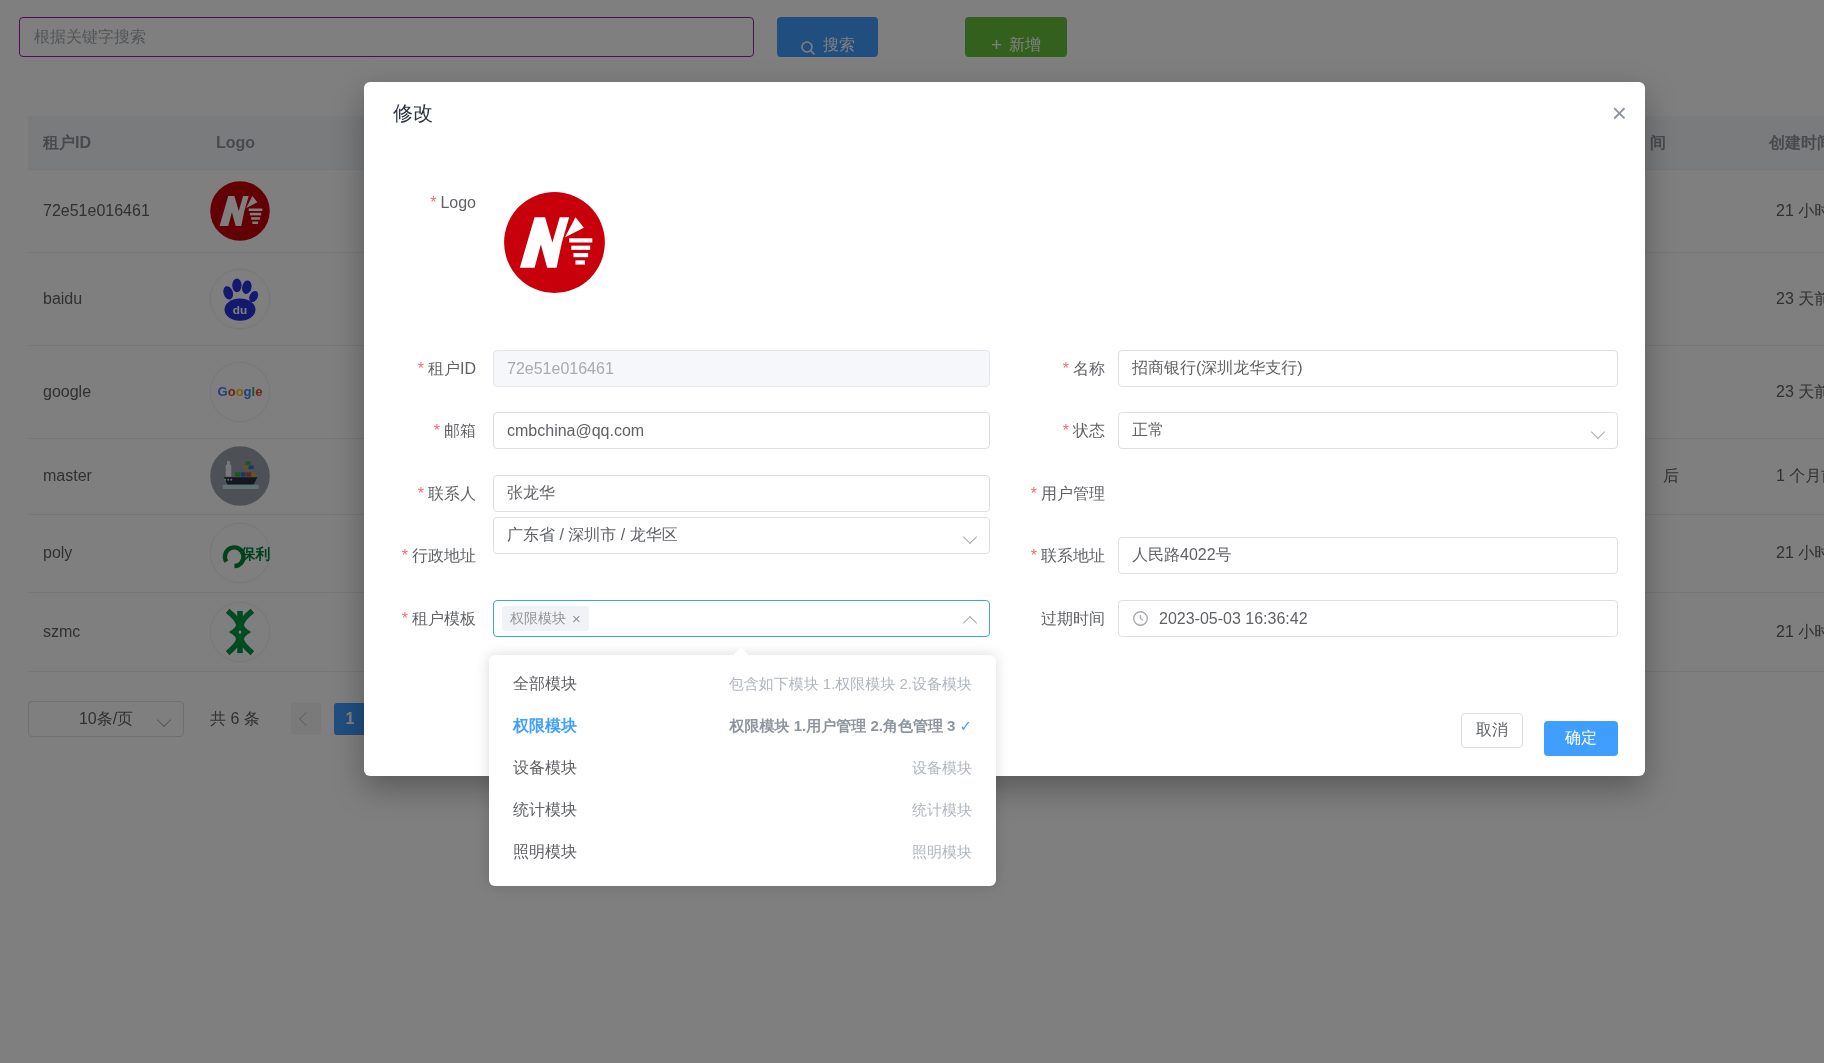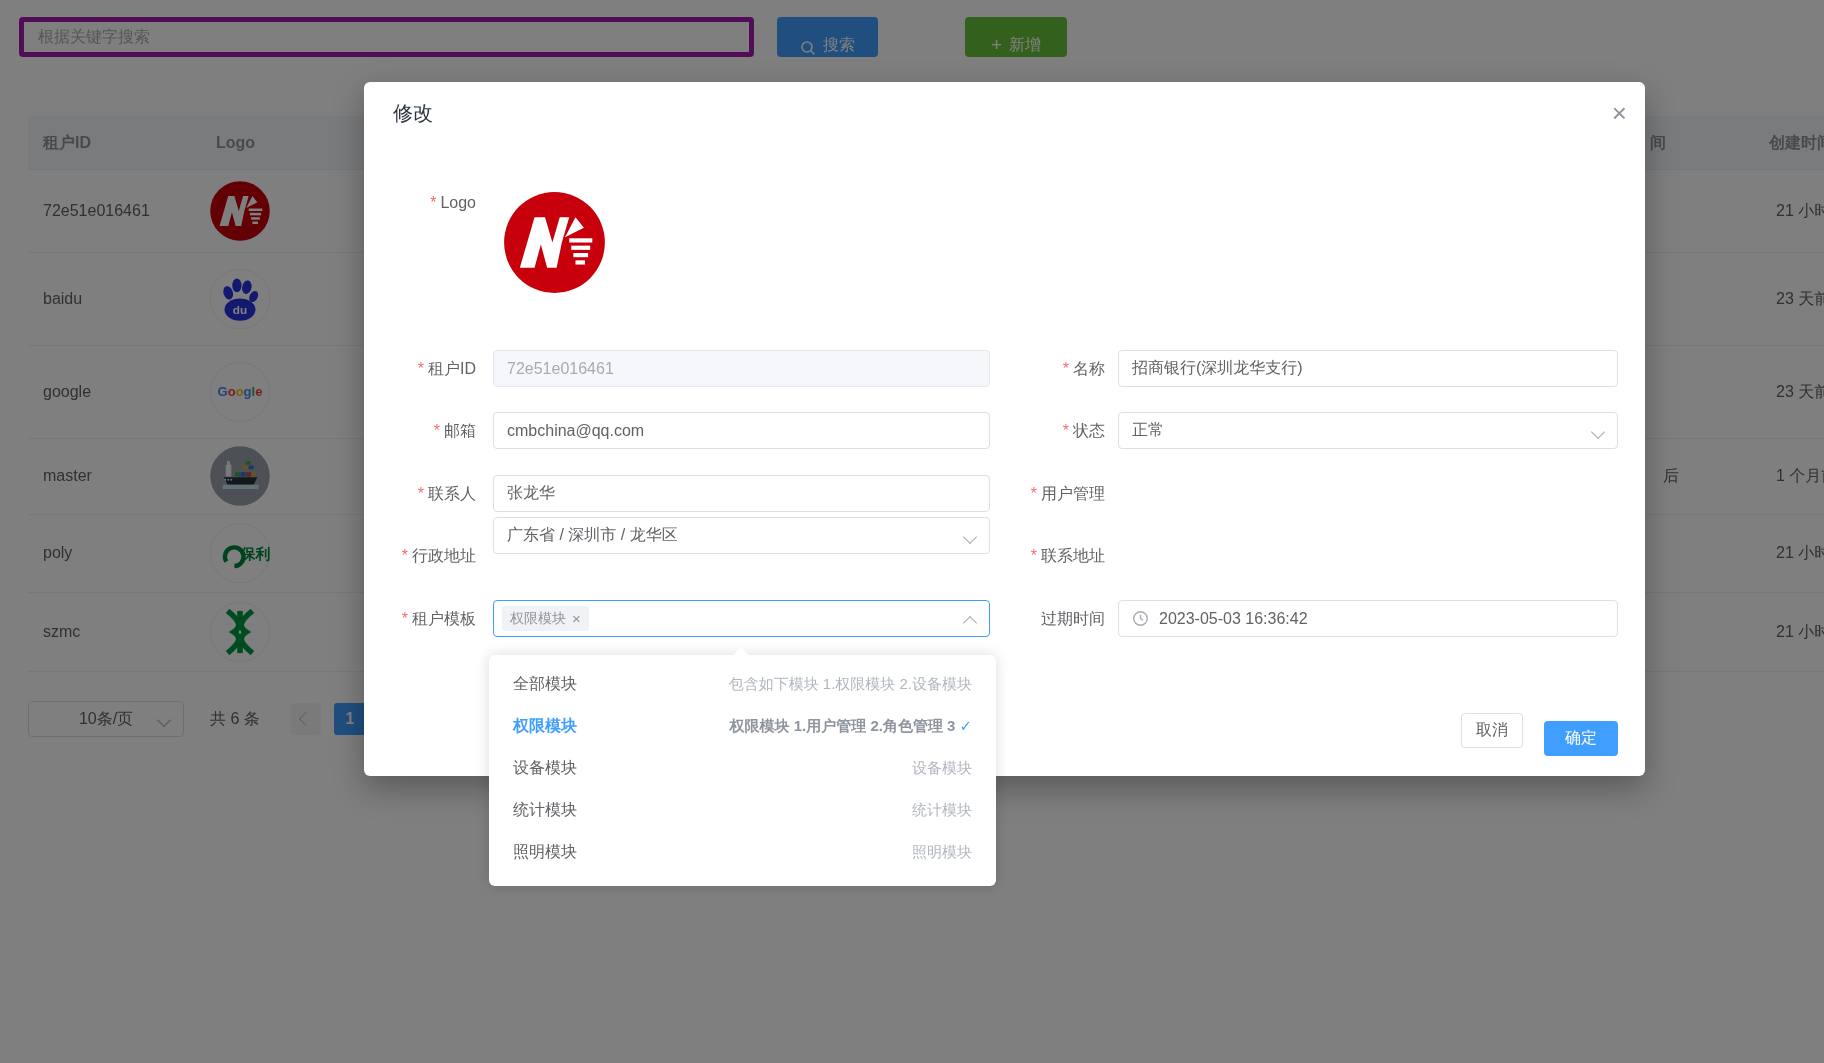--- a/index.html
+++ b/index.html
@@ -1,20 +1,20 @@
 <!DOCTYPE html>
 <html><head>
 <meta charset="utf-8">
 <style>
   html,body{margin:0;padding:0;}
   body{width:1824px;height:1063px;overflow:hidden;position:relative;background:#fff;
        font-family:"Liberation Sans","DejaVu Sans",sans-serif;color:#606266;}
   .abs{position:absolute;}
   
-  .search-input{box-sizing:border-box;border:5px solid #a21caf;border-radius:4px;background:#fff;
+  .search-input{box-sizing:border-box;border:1px solid #a21caf;border-radius:4px;background:#fff;
        padding:0 14px;font-size:16px;color:#303133;outline:none;}
   .search-input::placeholder{color:#a8abb2;}
   .btn{display:flex;align-items:flex-end;justify-content:center;gap:7px;border:none;border-radius:4px;
        color:#fff;font-size:16px;cursor:pointer;}
   .thead{background:#f5f7fa;border-bottom:1px solid #ebeef5;}
   .thead span{font-weight:700;color:#909399;font-size:16px;}
   .trow{left:28px;width:1796px;border-bottom:1px solid #ebeef5;}
   .trow .cellv{position:absolute;top:50%;transform:translateY(-50%);font-size:16px;color:#606266;white-space:nowrap;}
   .avatar{position:absolute;top:50%;transform:translateY(-50%);display:block;}
   .avatar svg{display:block;}
@@ -251,20 +251,21 @@
   <div class="lbl abs" style="left:0;top:455px;width:112px;line-height:37px">
     <span class="req">*</span><span>行政地址</span>
   </div>
   <div class="fselect abs" style="left:129px;top:435px;width:497px">
     <span>广东省 / 深圳市 / 龙华区</span>
     <span class="chev down"></span>
   </div>
   <div class="lbl abs" style="left:625px;top:455px;width:116px;line-height:37px">
     <span class="req">*</span><span>联系地址</span>
   </div>
+  <input class="finput abs" style="left: 754px; top: 455px; width: 500px;" value="人民路4022号">
 
   <div class="lbl abs" style="left:0;top:518px;width:112px;line-height:37px">
     <span class="req">*</span><span>租户模板</span>
   </div>
   <div class="fselect abs" style="left:129px;top:518px;width:497px;border-color:#409eff;padding:0 8px">
     <span class="tag">
       <span>权限模块</span>
       <span class="tclose">×</span>
     </span>
     <span class="chev up" style="top:17px"></span>

